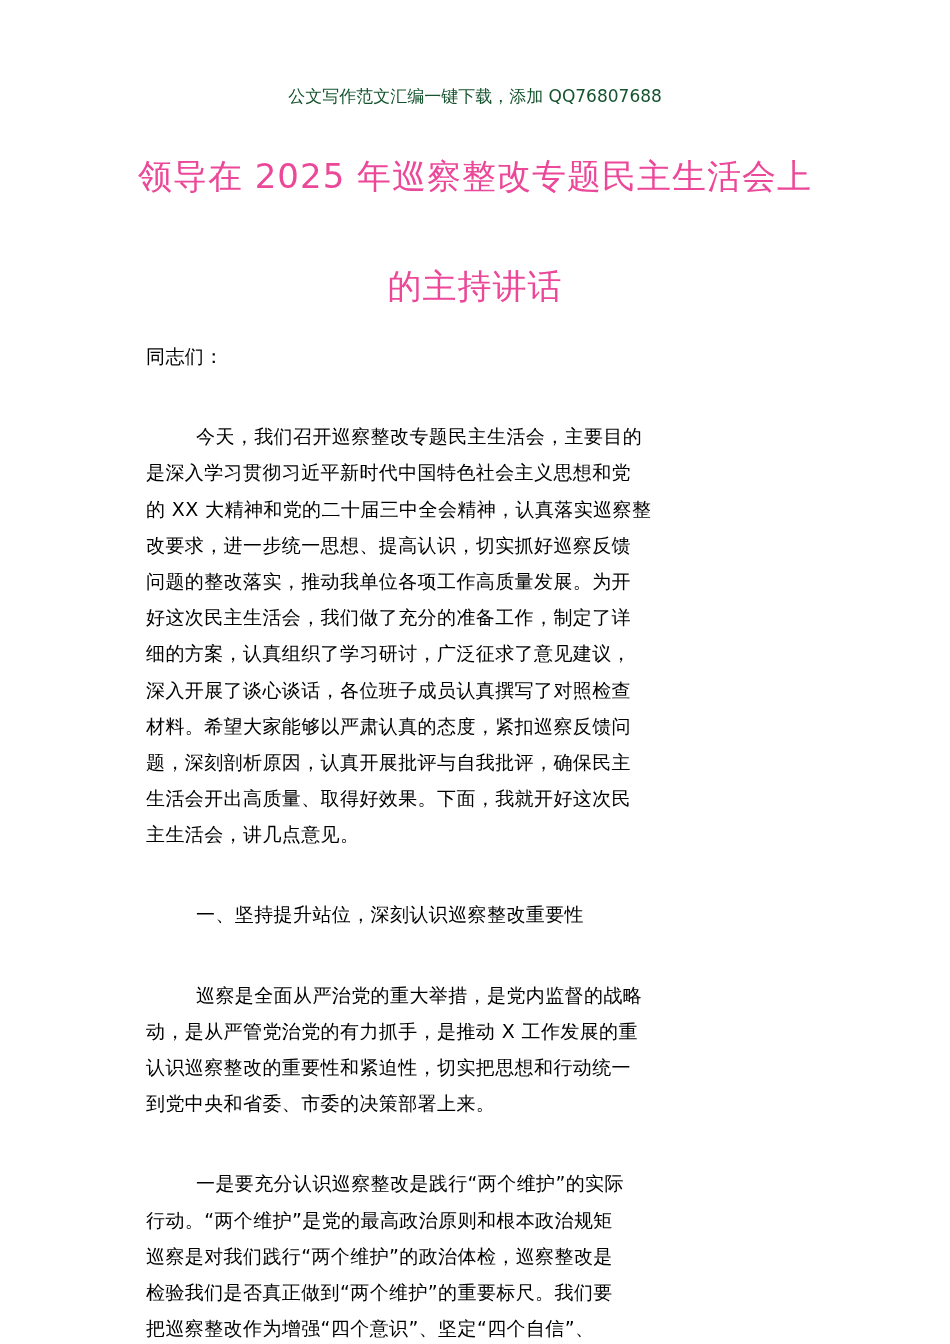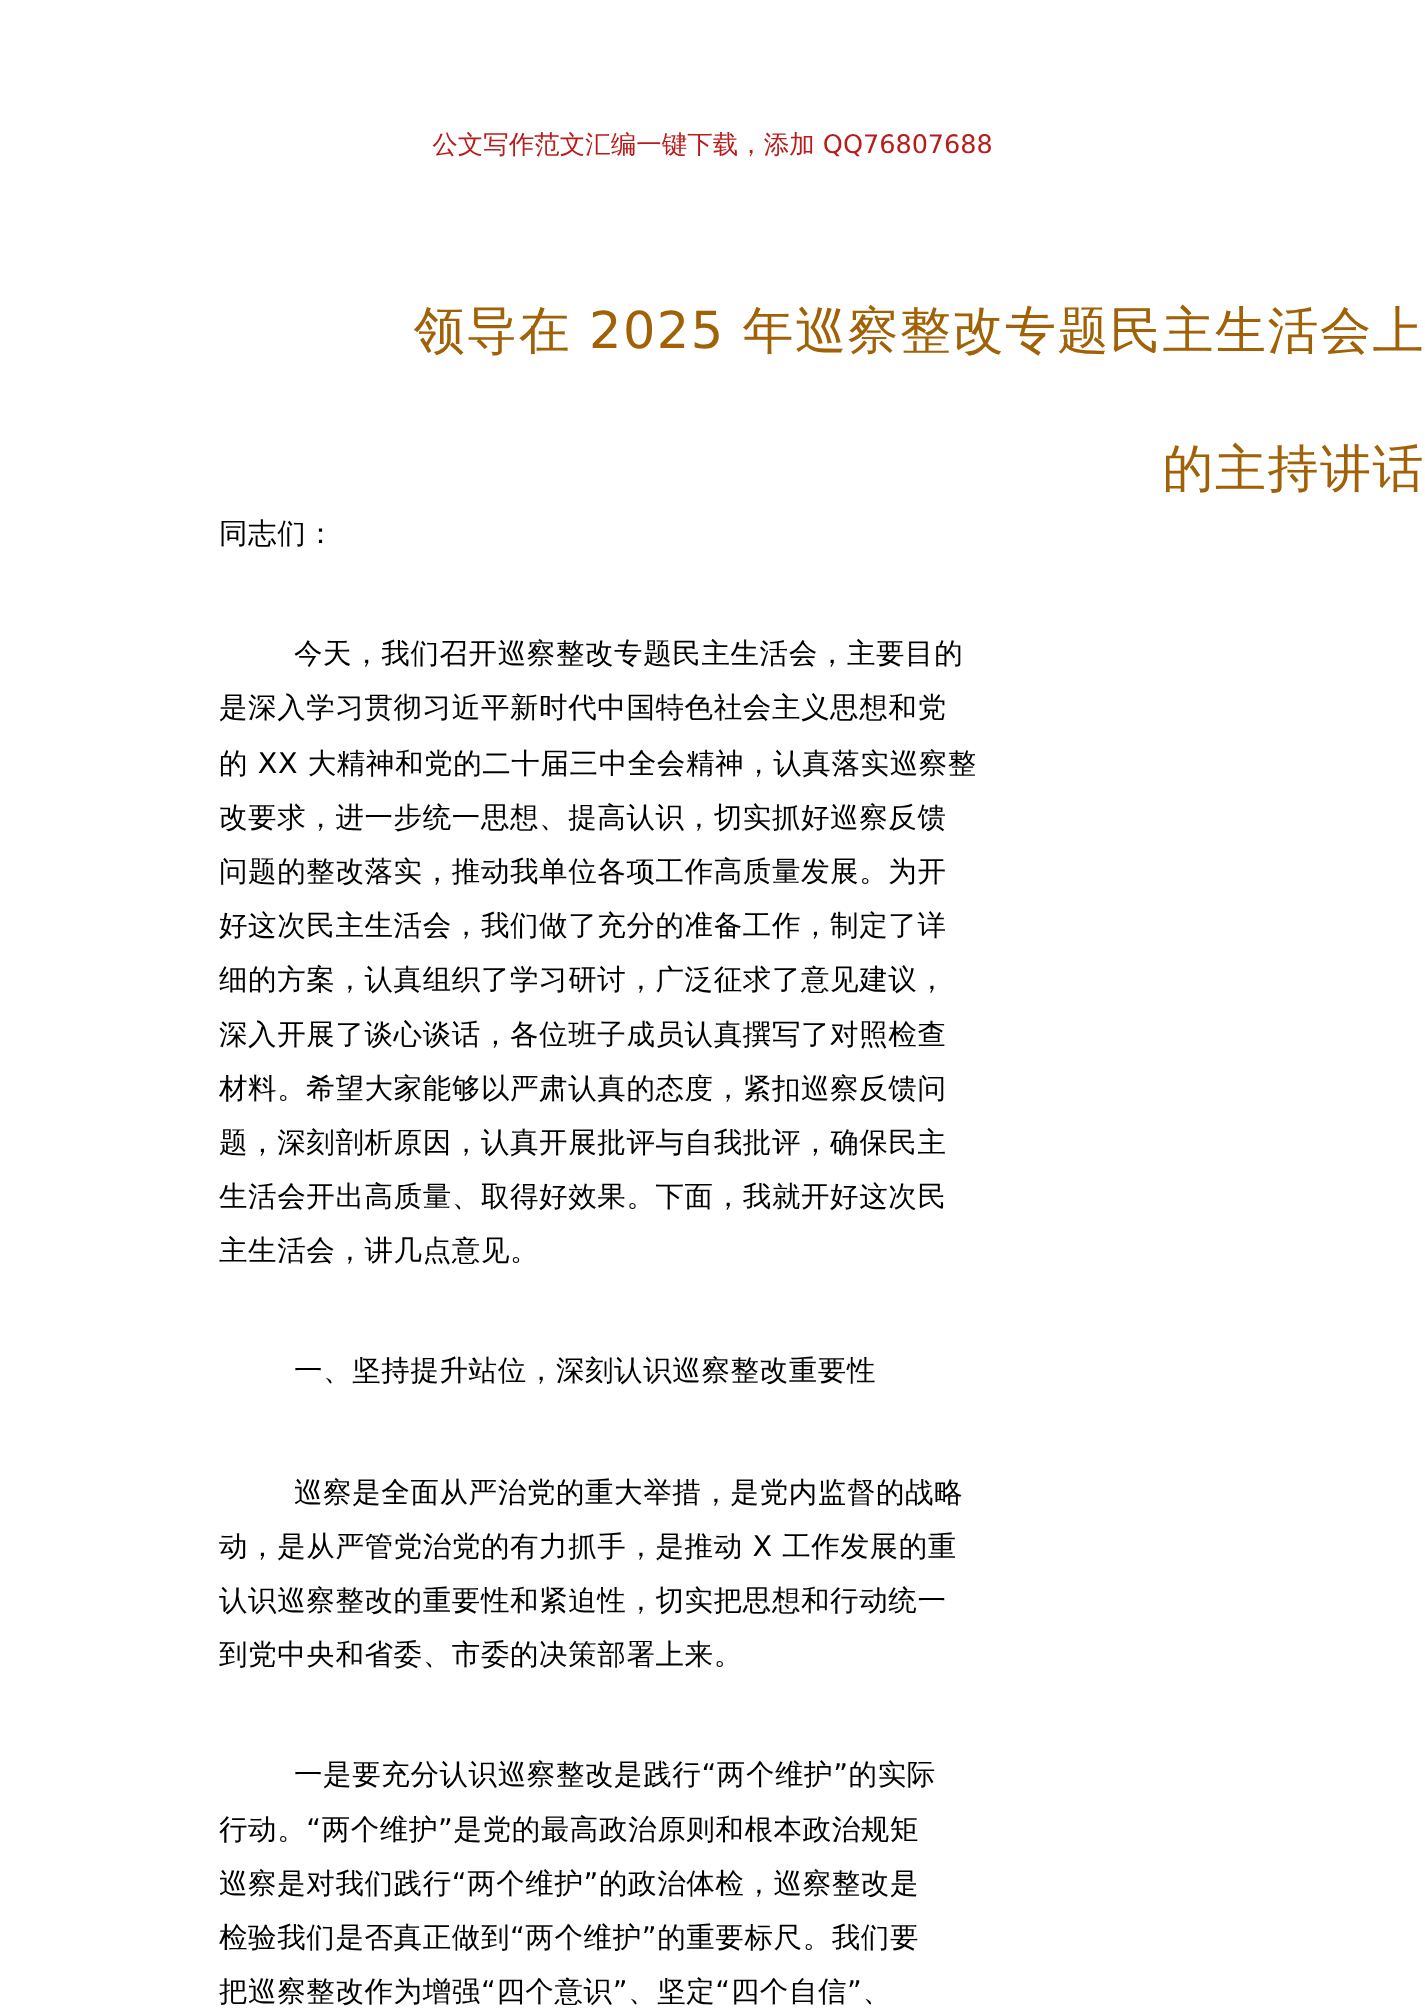--- a/index.html
+++ b/index.html
@@ -1,23 +1,23 @@
 <!DOCTYPE html>
 <html><head>
   <meta charset="utf-8">
   <style>
     html, body { margin: 0; padding: 0; background: #ffffff; }
     body { width: 950px; height: 1344px; position: relative; overflow: hidden;
            font-family: "DejaVu Sans", "Liberation Sans", sans-serif; color: #000; }
     .header-note { position: absolute; left: 0; width: 950px; top: 85px; text-align: center;
-                   font-size: 17px; color: #b91c1c; letter-spacing: 0px; }
-    .title { position: absolute; left: 0; width: 950px; text-align: right;
-             font-size: 34px; font-weight: normal; color: #a16207; letter-spacing: 1px; margin-top: 44px; }
+                   font-size: 17px; color: #14532d; letter-spacing: 0px; }
+    .title { position: absolute; left: 0; width: 950px; text-align: center;
+             font-size: 34px; font-weight: normal; color: #ec4899; letter-spacing: 1px; }
     .title.l1 { top: 154px; }
-    .title.l2 { top: 246px; }
+    .title.l2 { top: 264px; }
     .body-text { position: absolute; left: 146px; width: 664px; top: 338px;
                  font-size: 19px; line-height: 36.2px; letter-spacing: 0.4px; }
     .line { white-space: nowrap; height: 36.2px; }
     .indent { padding-left: 50px; margin-top: 44px; }
     .bold { font-weight: normal; }
   </style>
 </head>
 <body>
 
 <div class="header-note">公文写作范文汇编一键下载，添加 QQ76807688</div>

